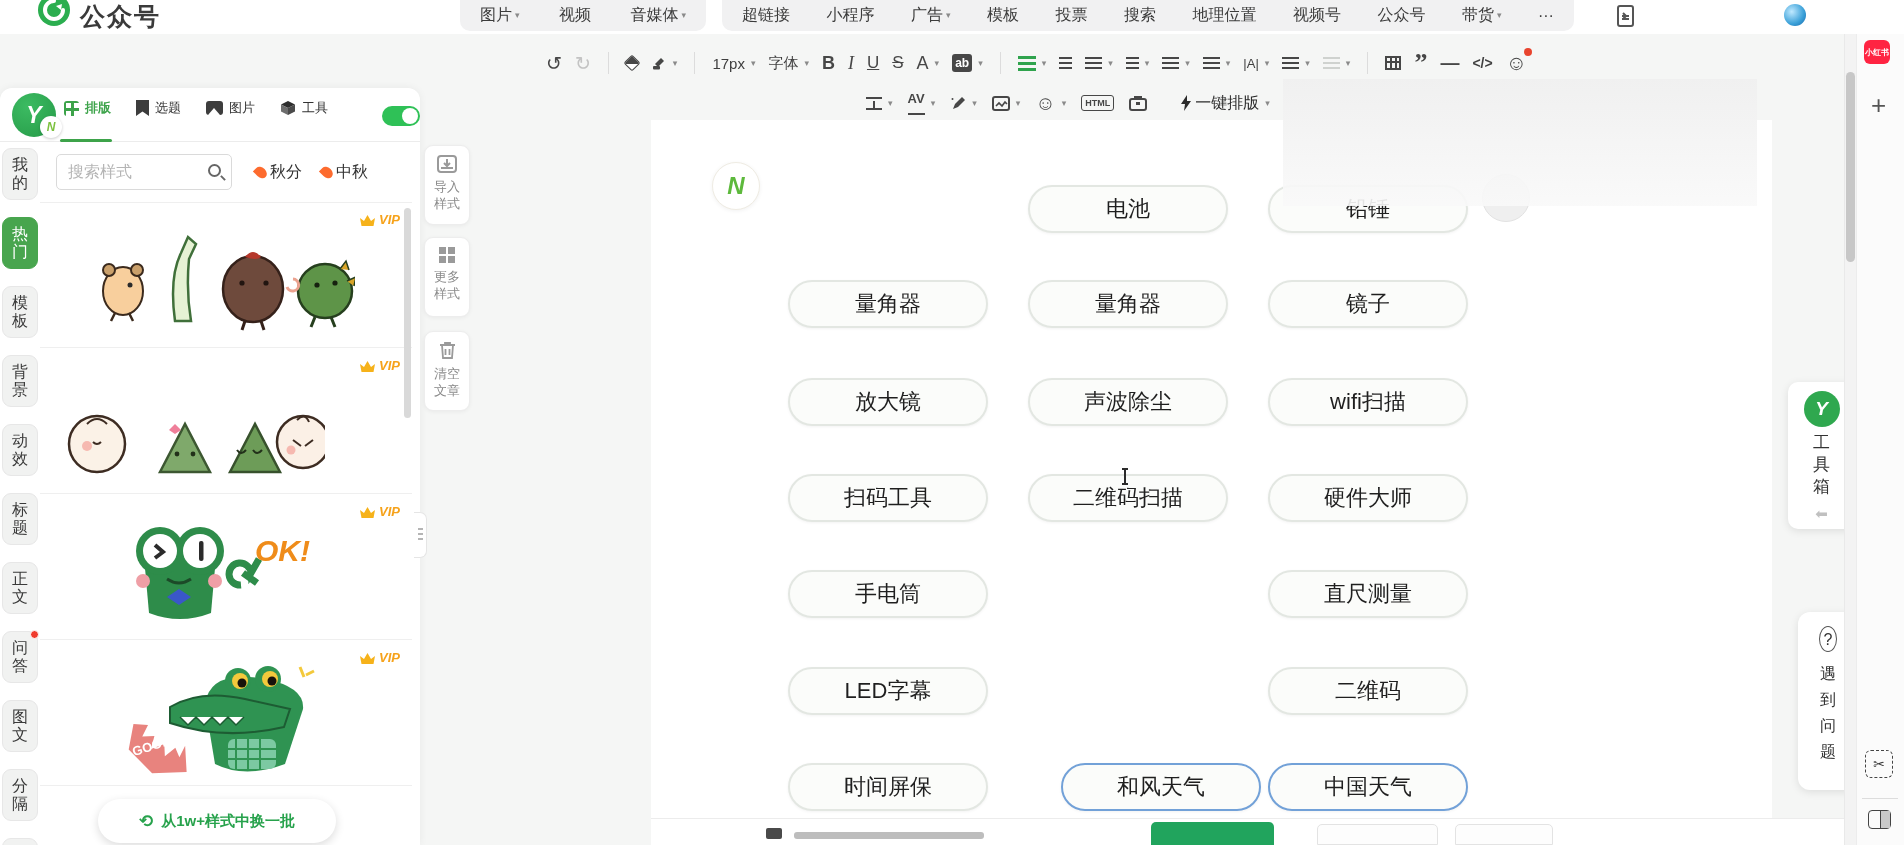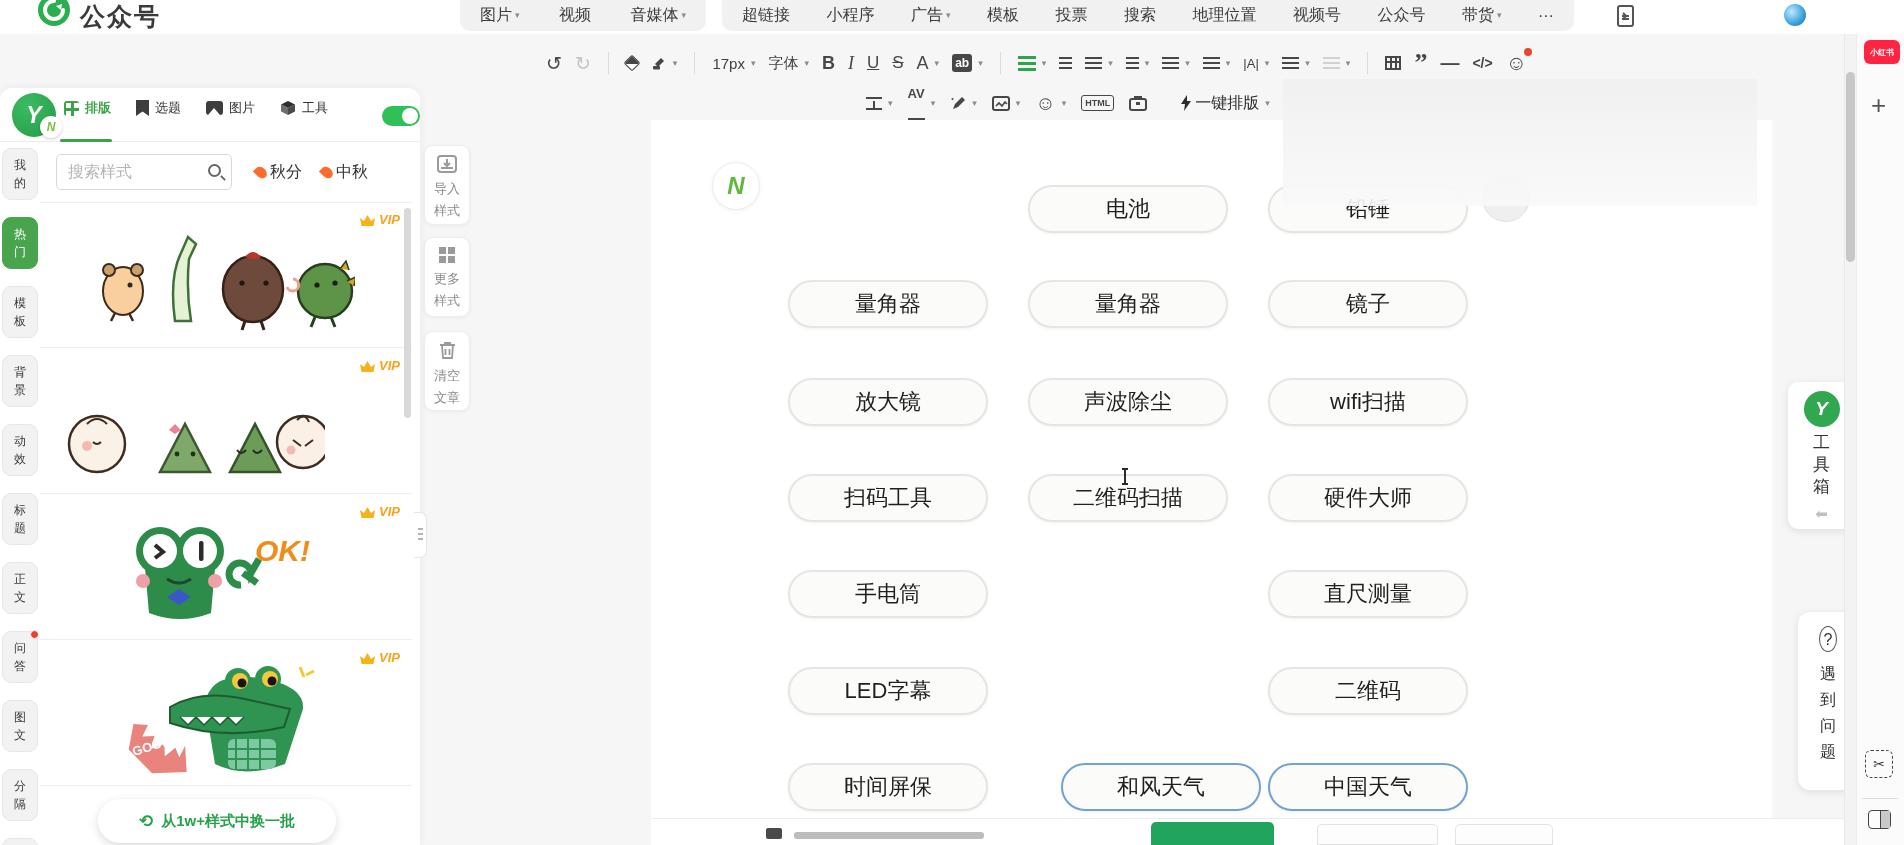--- a/index.html
+++ b/index.html
@@ -43,21 +43,21 @@
   .iers{width:12px;height:12px;border-radius:2px;transform:rotate(45deg);border:1px solid #474747;background:linear-gradient(135deg,#474747 0 55%,#fff 55%)}
   .itbl{width:16px;height:14px;border:2px solid #474747;background:
     linear-gradient(90deg,rgba(0,0,0,0) 0 3px,#474747 3px 5px,rgba(0,0,0,0) 5px 8px,#474747 8px 10px,rgba(0,0,0,0) 10px),
     linear-gradient(rgba(0,0,0,0) 0 3px,#474747 3px 5px,rgba(0,0,0,0) 5px)}
   .ihtml{font-weight:700;font-size:9px;border:1.5px solid #474747;border-radius:3px;padding:2px 3px;color:#474747}
   .quote{font-family:"Liberation Serif",serif;font-weight:700;font-size:26px;line-height:10px;color:#474747}
   .emoji-wrap{position:relative}
   .emoji-wrap .reddot{position:absolute;top:-3px;right:-5px;width:8px;height:8px;border-radius:50%;background:#e8442e}
   .ipad{position:relative;width:16px;height:13px;border-top:2px solid #474747;border-bottom:2px solid #474747}
   .ipad i{position:absolute;left:7px;top:2px;width:2px;height:7px;background:#474747}
-  .av{font-size:13px;font-weight:700;border-bottom:2px solid #474747;padding-bottom:17px;color:#474747}
+  .av{font-size:13px;font-weight:700;border-bottom:2px solid #474747;padding-bottom:7px;color:#474747}
   .oneclick{font-size:16px;color:#2b2b2b;font-weight:500}
 
   
   .paper{left:651px;top:120px;width:1121px;height:698px;background:#fff}
   .nbadge{left:712px;top:162px;width:48px;height:48px;border-radius:50%;background:#fff;border:1px solid #efece3;box-shadow:0 1px 4px rgba(0,0,0,.06);display:flex;align-items:center;justify-content:center;z-index:4}
   .nbadge b{font-size:24px;font-style:italic;color:#5db93c}
   .tbtn{position:absolute;width:200px;height:48px;border:2px solid #e3e7e2;border-radius:26px;background:#fbfcfa;display:flex;align-items:center;justify-content:center;font-size:22px;color:#1f1f1f;box-shadow:0 1px 3px rgba(0,0,0,.05);z-index:3;cursor:pointer}
   .tbtn.blue{border-color:#72a1d8}
   .ibeam{left:1120px;top:468px;width:10px;height:17px;z-index:6}
   .ibeam::before,.ibeam::after{content:"";position:absolute;left:2px;width:6px;height:2px;background:#2b2b2b}
@@ -89,21 +89,21 @@
   .ic-layout{width:15px;height:15px;border-radius:3px;background:#3da34a;position:relative}
   .ic-layout::after{content:"";position:absolute;left:2px;top:2px;width:5px;height:5px;background:#fff;box-shadow:8px 0 #fff,0 8px #fff,8px 8px #fff}
   .ic-topic{width:13px;height:16px;background:#3d3d3d;clip-path:polygon(0 0,100% 0,100% 100%,50% 72%,0 100%)}
   .ic-pic{width:17px;height:14px;background:#3d3d3d;border-radius:3px;position:relative;overflow:hidden}
   .ic-pic::after{content:"";position:absolute;left:2px;bottom:0;border-left:6px solid rgba(0,0,0,0);border-right:6px solid rgba(0,0,0,0);border-bottom:7px solid #fff}
   .underline-green{position:absolute;left:60px;top:51px;width:52px;height:3px;background:#3da34a;border-radius:2px}
   .toggle{position:absolute;left:382px;top:18px;width:38px;height:20px;border-radius:11px;background:#2fc157;cursor:pointer}
   .toggle i{position:absolute;right:2px;top:2px;width:16px;height:16px;border-radius:50%;background:#fff}
 
   .vtab{position:absolute;left:2px;width:36px;height:52px;background:#f1f2f1;border:1px solid #e7e7e7;border-radius:9px;display:flex;align-items:center;justify-content:center;cursor:pointer}
-  .vtab span{display:inline-block;width:17px;font-size:12px;line-height:18px;color:#3a3a3a;word-break:break-all;text-align:center}
+  .vtab span{display:inline-block;width:17px;font-size:16px;line-height:18px;color:#3a3a3a;word-break:break-all;text-align:center}
   .vtab.active{background:#48a54e;border-color:#48a54e}
   .vtab.active span{color:#fff}
   .vtab .dot{position:absolute;top:-2px;right:-2px;width:9px;height:9px;border-radius:50%;background:#f03b2d;border:1.5px solid #fff}
 
   .searchbox{position:absolute;left:56px;top:66px;width:176px;height:36px;border:1px solid #dadada;border-radius:5px;background:#fff}
   .searchbox input{position:absolute;left:0;top:0;width:140px;height:34px;border:0;outline:none;padding-left:11px;font-size:16px;color:#ef4444;background:rgba(0,0,0,0)}
   .searchbox input::placeholder{color:#b5b5b5}
   .mag{position:absolute;right:10px;top:9px;width:13px;height:13px;border:2px solid #666;border-radius:50%}
   .mag::after{content:"";position:absolute;left:10px;top:11px;width:6px;height:2px;background:#666;transform:rotate(45deg)}
   .hottag{position:absolute;top:74px;display:flex;align-items:center;gap:4px;font-size:16px;color:#333;cursor:pointer}
@@ -113,21 +113,21 @@
   .sitem{position:absolute;left:0;width:372px;height:145px;border-bottom:1px solid #efefef;background:#fff;cursor:pointer}
   .vipbadge{position:absolute;right:12px;top:9px;display:flex;align-items:flex-end;gap:3px}
   .vipbadge b{color:#f6a21a;font-size:13px;font-style:italic}
   .listscroll{position:absolute;left:404px;top:120px;width:7px;height:210px;border-radius:4px;background:#d9d9d9;cursor:pointer}
   .refreshpill{position:absolute;left:98px;top:711px;width:238px;height:44px;border-radius:24px;background:#fff;box-shadow:0 3px 10px rgba(0,0,0,.14);display:flex;align-items:center;justify-content:center;gap:8px;cursor:pointer}
   .refreshpill b{color:#27a24c;font-size:15px}
   .refreshpill .rg{color:#27a24c;font-size:17px;font-weight:700}
 
   
   .miniact{position:absolute;left:424px;width:46px;height:80px;background:#fff;border:1px solid #ededed;border-radius:9px;box-shadow:0 1px 4px rgba(0,0,0,.05);display:flex;flex-direction:column;align-items:center;padding-top:9px;gap:5px;z-index:31;cursor:pointer}
-  .miniact span{display:inline-block;width:28px;font-size:13px;line-height:22px;color:#8a8a8a;text-align:center;word-break:break-all}
+  .miniact span{display:inline-block;width:28px;font-size:13px;line-height:17px;color:#8a8a8a;text-align:center;word-break:break-all}
   .gridic{width:16px;height:16px;background:
      linear-gradient(#9a9a9a,#9a9a9a) 0 0/7px 7px no-repeat,
      linear-gradient(#9a9a9a,#9a9a9a) 9px 0/7px 7px no-repeat,
      linear-gradient(#9a9a9a,#9a9a9a) 0 9px/7px 7px no-repeat,
      linear-gradient(#9a9a9a,#9a9a9a) 9px 9px/7px 7px no-repeat}
   .draghandle{position:absolute;left:414px;top:512px;width:13px;height:46px;background:#fff;border:1px solid #e5e5e5;border-left:0;border-radius:0 7px 7px 0;z-index:31;display:flex;align-items:center;justify-content:center;cursor:pointer}
   .draghandle i{width:5px;height:14px;background:repeating-linear-gradient(#b5b5b5 0 2px,rgba(0,0,0,0) 2px 5px)}
 
   
   .toolboxtab{left:1788px;top:382px;width:67px;height:147px;background:#fff;border-radius:10px 0 0 10px;box-shadow:0 2px 8px rgba(0,0,0,.1);z-index:25;display:flex;flex-direction:column;align-items:center;padding-top:9px;gap:5px;cursor:pointer}
@@ -137,21 +137,21 @@
   .toolboxtab .arr{color:#c0c0c0;font-size:15px}
   .helppill{left:1798px;top:612px;width:60px;height:178px;background:#fff;border-radius:12px;box-shadow:0 2px 8px rgba(0,0,0,.1);z-index:25;display:flex;flex-direction:column;align-items:center;padding-top:14px;gap:9px;cursor:pointer}
   .qmark{width:26px;height:26px;border:1.5px solid #555;border-radius:50%;display:flex;align-items:center;justify-content:center;font-size:15px;color:#555}
   .helppill span{display:inline-block;width:18px;font-size:16px;line-height:26px;color:#333;word-break:break-all;text-align:center}
 
   
   .railscroll{left:1844px;top:34px;width:12px;height:811px;background:#f3f3f3;border-left:1px solid #e9e9e9;z-index:26}
   .railthumb{left:1846px;top:72px;width:9px;height:190px;border-radius:5px;background:#c7c7c7;z-index:27;cursor:pointer}
   .rightrail{left:1856px;top:0;width:48px;height:845px;background:#fbfbfb;border-left:1px solid #ececec;z-index:28}
   .douyin{position:absolute;left:14px;top:6px;font-size:23px;font-weight:700;color:#161616;text-shadow:1.5px 0 #25f4ee,-1.5px 0 #fe2c55;cursor:pointer}
-  .xhs{position:absolute;left:7px;top:40px;width:36px;height:24px;background:#ff2442;border-radius:6px;color:#fff;font-size:8px;display:flex;align-items:center;justify-content:center;font-weight:700;cursor:pointer}
+  .xhs{position:absolute;left:7px;top:40px;width:26px;height:24px;background:#ff2442;border-radius:6px;color:#fff;font-size:8px;display:flex;align-items:center;justify-content:center;font-weight:700;cursor:pointer}
   .plus{position:absolute;left:14px;top:90px;font-size:26px;color:#555;cursor:pointer}
   .scissors{position:absolute;left:8px;top:750px;width:28px;height:28px;border:1.6px dashed #444;border-radius:6px;display:flex;align-items:center;justify-content:center;font-size:14px;color:#333;cursor:pointer}
   .raildiv{position:absolute;left:5px;top:798px;width:36px;height:1px;background:#ddd}
   .splitic{position:absolute;left:11px;top:810px;width:23px;height:19px;border:1.7px solid #444;border-radius:4px;cursor:pointer}
   .splitic i{position:absolute;right:0;top:0;width:10px;height:100%;background:#c9c9c9;border-left:1.5px solid #444}
 </style>
 </head>
 <body>
 
 <div id="stage">

